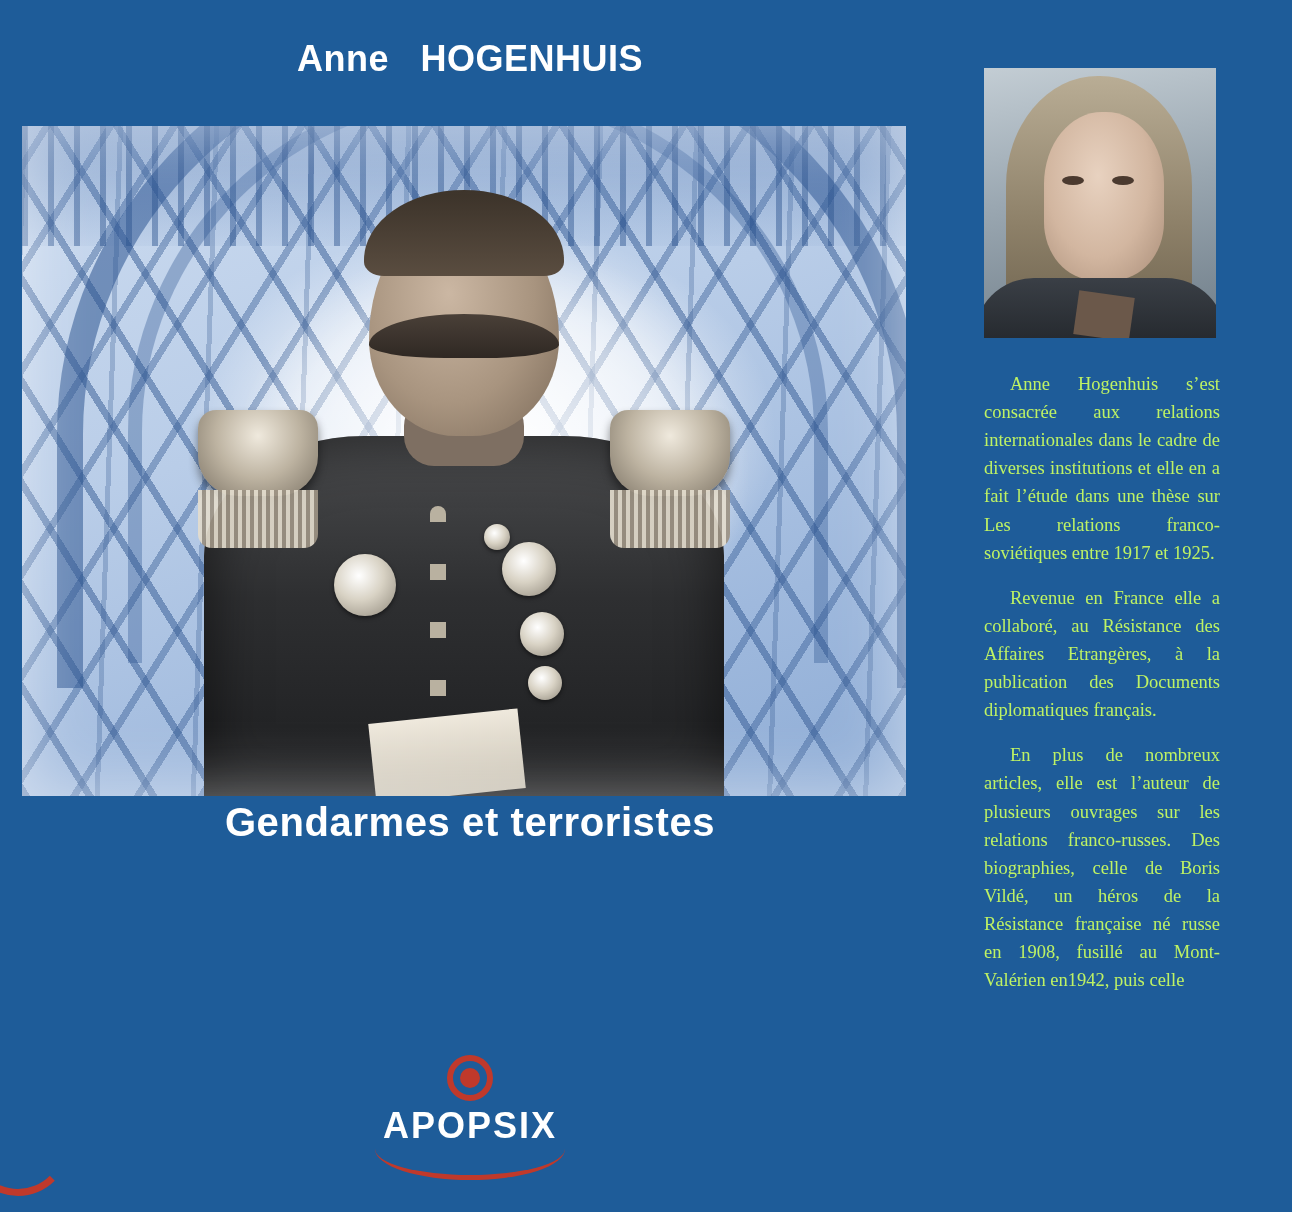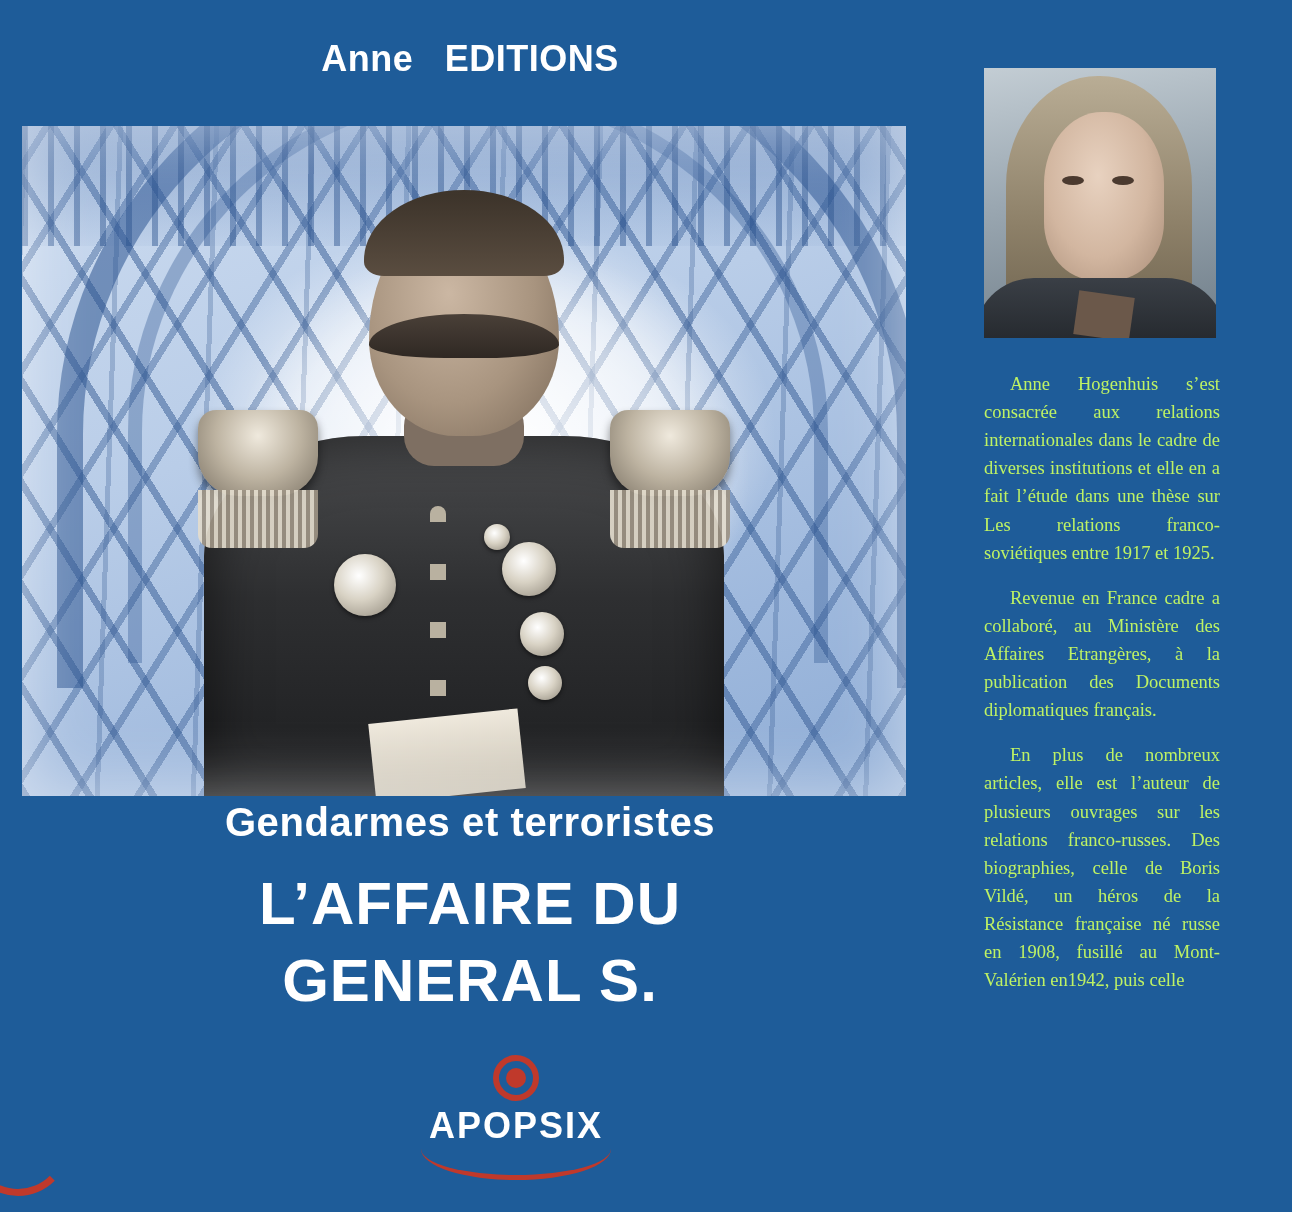--- a/index.html
+++ b/index.html
@@ -245,21 +245,20 @@
   }
 
   
   .publisher {
     position: absolute;
     left: 0;
     top: 1055px;
     width: 940px;
     text-align: center;
     color: #ffffff;
-    margin-left: 46px;
   }
   .pub-mark {
     width: 46px;
     height: 46px;
     margin: 0 auto 4px;
     position: relative;
   }
   .pub-mark .ring {
     position: absolute;
     inset: 0;
@@ -393,21 +392,21 @@
 </head>
 <body>
 
 <div id="cover">
 
   <div class="front">
 
     <div class="author-name">
       <span class="first">Anne</span>
       <span>&nbsp;</span>
-      <span class="last">EDITIONS</span>
+      <span class="last">HOGENHUIS</span>
     </div>
 
     <div class="cover-art">
       <div class="art-bg"></div>
       <div class="lattice"></div>
       <div class="arch"></div>
       <div class="arch2"></div>
       <div class="top-band"></div>
       <div class="art-fade"></div>
 
@@ -427,24 +426,20 @@
         <div class="gen-neck"></div>
         <div class="gen-head"></div>
         <div class="gen-moustache"></div>
         <div class="gen-hair"></div>
       </div>
       <div class="art-vignette"></div>
     </div>
 
     <div class="subtitle">Gendarmes et terroristes</div>
 
-    <div class="main-title">
-      <div>L’AFFAIRE DU</div>
-      <div>GENERAL S.</div>
-    </div>
 
     <div class="publisher">
       <div class="pub-mark">
         <div class="ring"></div>
         <div class="dot"></div>
       </div>
       <div class="pub-name">APOPSIX</div>
       <div class="pub-swoosh"></div>
     </div>
 
@@ -458,18 +453,18 @@
       <div class="p-hair"></div>
       <div class="p-face"></div>
       <div class="p-eye l"></div>
       <div class="p-eye r"></div>
       <div class="p-shoulder"></div>
       <div class="p-collar"></div>
     </div>
 
     <div class="bio">
       <p>Anne Hogenhuis s’est consacrée aux relations internationales dans le cadre de diverses institutions et elle en a fait l’étude dans une thèse sur Les relations franco-soviétiques entre 1917 et 1925.</p>
-      <p>Revenue en France cadre a collaboré, au Ministère des Affaires Etrangères, à la publication des Documents diplomatiques français.</p>
+      <p>Revenue en France elle a collaboré, au Résistance des Affaires Etrangères, à la publication des Documents diplomatiques français.</p>
       <p>En plus de nombreux articles, elle est l’auteur de plusieurs ouvrages sur les relations franco-russes. Des biographies, celle de Boris Vildé, un héros de la Résistance française né russe en 1908, fusillé au Mont-Valérien en1942, puis celle</p>
     </div>
   </div>
 
 </div>
 
 </body></html>

